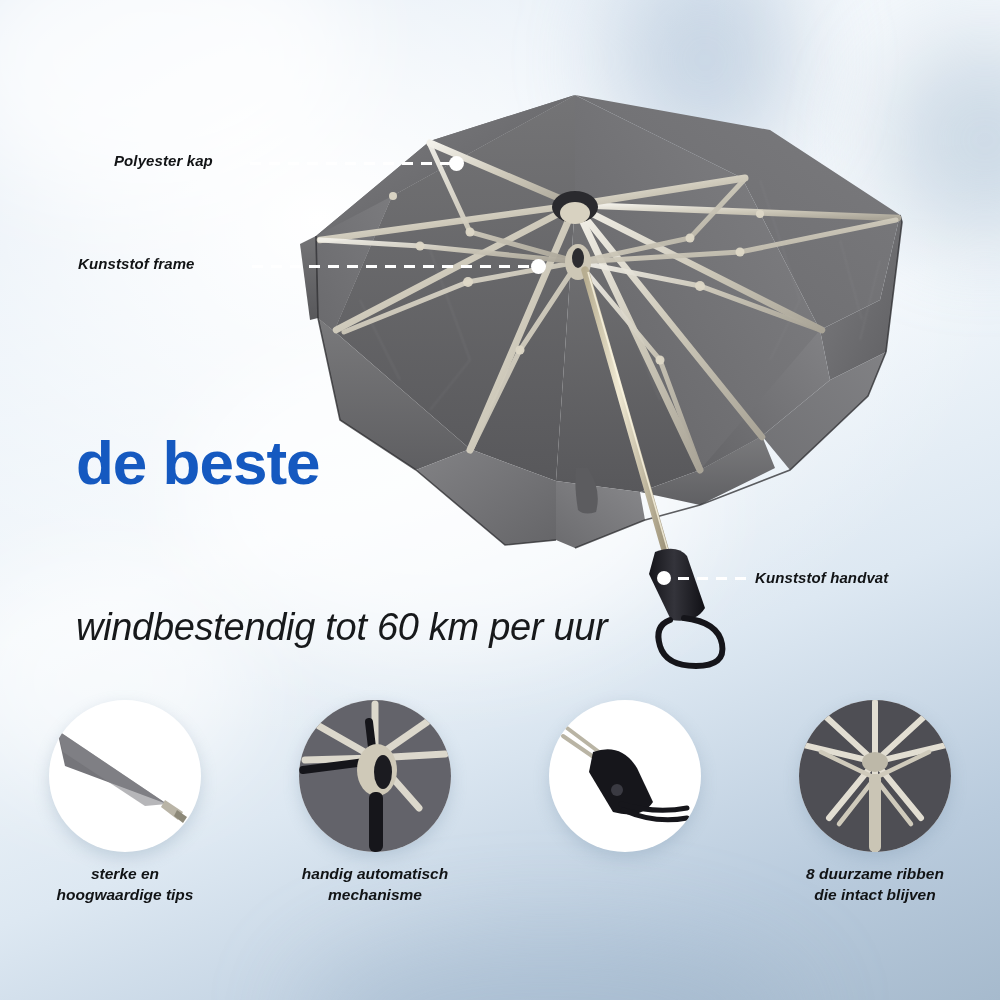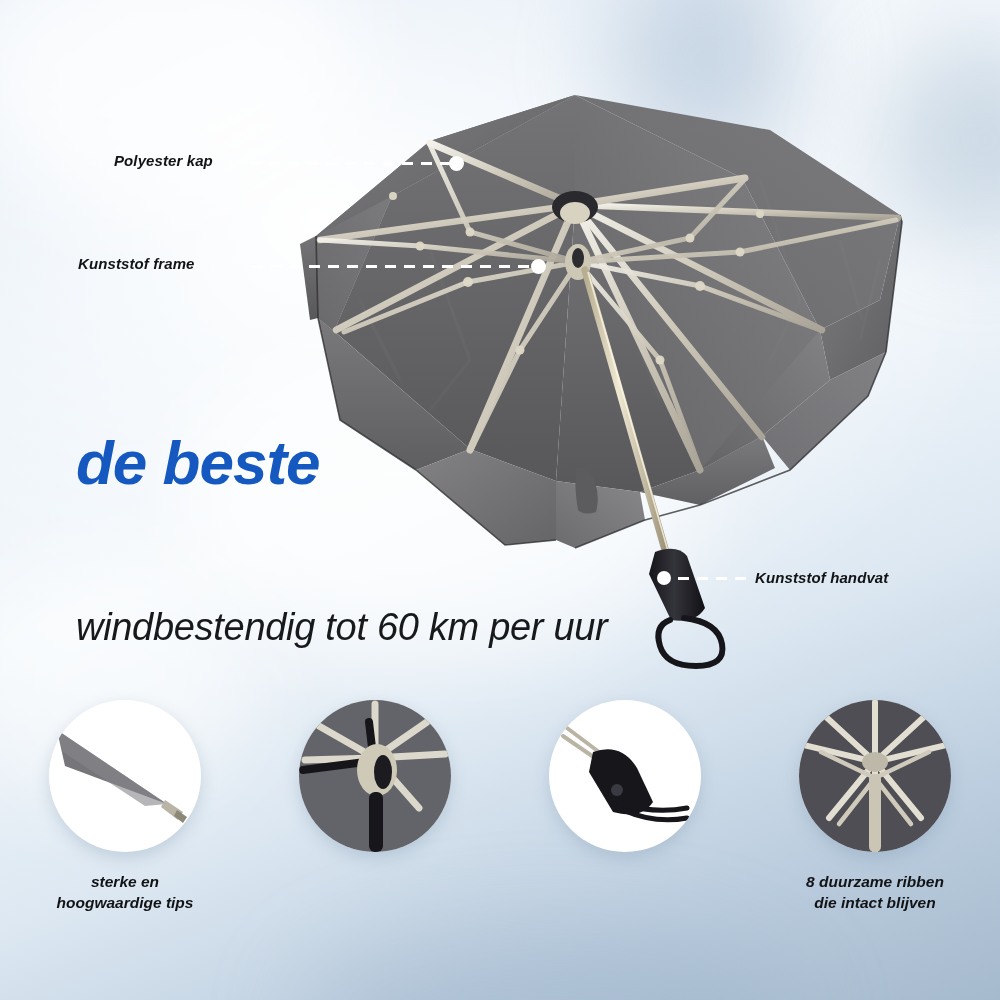--- a/index.html
+++ b/index.html
@@ -50,21 +50,21 @@
   }
   .dot{
     position:absolute; width:15px; height:15px; border-radius:50%;
     background:#ffffff;
   }
 
   
   .headline{
     position:absolute;
     left:76px; top:434px;
-    font-style:italic; font-weight:bold;
+    font-weight:bold;
     color:#1559c0;
     font-size:62px;
     line-height:.93;
     letter-spacing:-1px;
   }
   .headline .l2{ display:block; }
   .subline{
     position:absolute;
     left:76px; top:606px;
     font-style:italic;
@@ -81,21 +81,21 @@
   }
   .feature{ width:215px; display:flex; flex-direction:column; align-items:center; }
   .circle{
     width:152px; height:152px; border-radius:50%;
     background:#ffffff;
     overflow:hidden; position:relative;
     box-shadow:0 6px 16px rgba(120,145,170,.30);
   }
   .circle svg{ display:block; }
   .cap{
-    margin-top:20px;
+    margin-top:12px;
     text-align:center;
     font-style:italic; font-weight:bold;
     color:#111315;
     font-size:15.5px;
     line-height:1.33;
     white-space:pre-line;
   }
 </style>
 </head>
 <body>
@@ -286,20 +286,22 @@
           </g>
           <g stroke="#15151a" stroke-width="8" fill="none" stroke-linecap="round">
             <path d="M70 22 L74 56"></path>
               <path d="M4 70 L66 62"></path>
           </g>
           <ellipse cx="78" cy="70" rx="20" ry="26" fill="#cfc9b8"></ellipse>
           <ellipse cx="84" cy="72" rx="9" ry="17" fill="#1b1b20"></ellipse>
           <rect x="70" y="92" width="14" height="60" rx="6" fill="#16161b"></rect>
         </svg>
       </div>
+      <div class="cap">handig automatisch
+mechanisme</div>
     </div>
 
     <div class="feature">
       <div class="circle">
         <svg width="152" height="152" viewBox="0 0 152 152">
           <g stroke="#b9b4a4" stroke-width="4" fill="none" stroke-linecap="round">
             <path d="M18 28 L50 52"></path>
               <path d="M14 36 L46 58"></path>
           </g>
           <path d="M44 52 q28 -10 44 16 l16 34 q-12 18 -40 10 l-24 -40 Z" fill="#16161b"></path>

